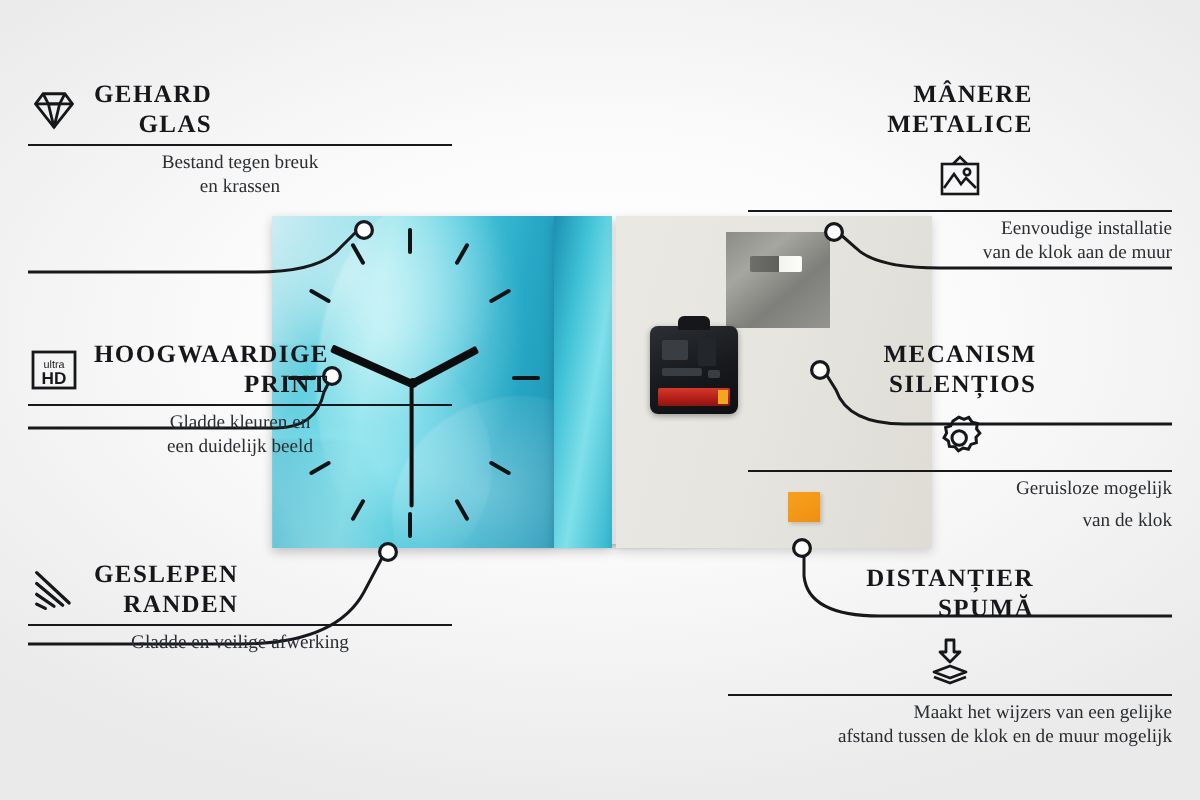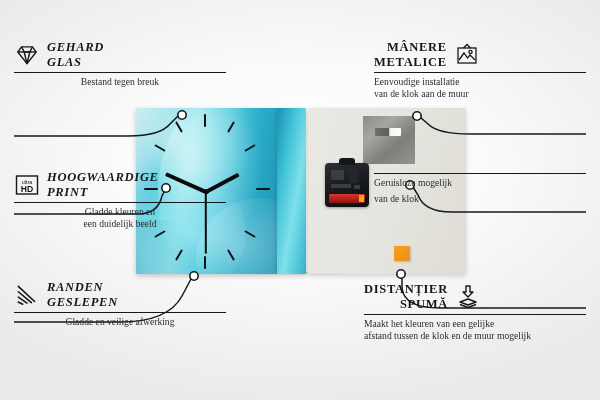--- a/index.html
+++ b/index.html
@@ -12,34 +12,34 @@
     position:relative;width:600px;height:400px;
     background:
       radial-gradient(ellipse 70% 60% at 50% 42%, #ffffff 0%, #fbfbfb 42%, #f2f2f2 72%, #eaeaea 100%);
   }
   
   #wires{position:absolute;left:0;top:0;width:600px;height:400px;}
 
   
   .feat{position:absolute;width:212px;}
   .feat .head{display:flex;align-items:center;gap:7px;}
-  .feat.right .head{flex-direction:row;justify-content:flex-start;}
+  .feat.right .head{flex-direction:column;justify-content:center;}
   .ttl{
     font-size:12.5px;letter-spacing:.7px;color:#15171a;
     line-height:14.5px;text-transform:uppercase;font-weight:700;
   }
-  .feat.left .ttl{text-align:left;font-style:italic;}
+  .feat.left .ttl{text-align:right;}
   .feat.right .ttl{text-align:right;}
   .rule{height:1px;background:#16181b;margin-top:3px;}
   .sub{
     font-size:9.6px;line-height:11.6px;color:#2a2d31;margin-top:3px;
     font-family:"Liberation Serif", serif;
   }
   .feat.left .sub{text-align:center;}
-  .feat.right .sub{}
+  .feat.right .sub{text-align:right;}
   .ico{width:26px;height:26px;flex:0 0 26px;display:block;}
   .ico svg{display:block;width:26px;height:26px;}
 
   
   #product{position:absolute;left:136px;top:108px;width:330px;height:166px;}
   #clockface{
     position:absolute;left:0;top:0;width:141px;height:166px;overflow:hidden;
     background:
       linear-gradient(118deg, rgba(255,255,255,.55) 0%, rgba(255,255,255,0) 26%),
       linear-gradient(64deg,  rgba(255,255,255,.40) 8%, rgba(255,255,255,0) 30%),
@@ -185,20 +185,21 @@
         </g>
           </svg>
       </span>
       <div>
         <div class="ttl">GEHARD</div>
         <div class="ttl">GLAS</div>
       </div>
     </div>
     <div class="rule"></div>
     <div class="sub">Bestand tegen breuk</div>
+    <div class="sub" style="margin-top:0">en krassen</div>
   </div>
 
   <div class="feat left" style="left:14px;top:170px;">
     <div class="head">
       <span class="ico">
         <svg viewBox="0 0 26 26">
           <rect x="2.5" y="4" width="21" height="18" fill="none" stroke="#15171a" stroke-width="1.4"></rect>
           <text x="13" y="12" text-anchor="middle" font-family="Liberation Sans, sans-serif" font-size="5.4" fill="#15171a">ultra</text>
           <text x="13" y="20" text-anchor="middle" font-family="Liberation Sans, sans-serif" font-size="8.6" font-weight="bold" fill="#15171a">HD</text>
         </svg>
@@ -219,22 +220,22 @@
         <svg viewBox="0 0 24 24">
             <g stroke="#15171a" stroke-width="1.5" fill="none" stroke-linecap="round">
           <path d="M4 4 L19 18"></path>
               <path d="M4 9 L16 19"></path>
               <path d="M4 14 L12 19.5"></path>
               <path d="M4 18.5 L8 20.5"></path>
         </g>
           </svg>
       </span>
       <div>
+        <div class="ttl">GESLEPEN</div>
         <div class="ttl">RANDEN</div>
-        <div class="ttl">GESLEPEN</div>
       </div>
     </div>
     <div class="rule"></div>
     <div class="sub">Gladde en veilige afwerking</div>
   </div>
 
   <div class="feat right" style="left:374px;top:40px;">
     <div class="head">
       <div>
         <div class="ttl">MÂNERE</div>
@@ -250,20 +251,34 @@
         </g>
           </svg>
       </span>
     </div>
     <div class="rule"></div>
     <div class="sub">Eenvoudige installatie</div>
     <div class="sub" style="margin-top:0">van de klok aan de muur</div>
   </div>
 
   <div class="feat right" style="left:374px;top:170px;">
+    <div class="head">
+      <div>
+        <div class="ttl">MECANISM</div>
+        <div class="ttl">SILENȚIOS</div>
+      </div>
+      <span class="ico">
+        <svg viewBox="0 0 26 26">
+            <g fill="none" stroke="#15171a" stroke-width="1.5">
+          <path d="M13 2.6 l2.6 1.1 2.4 -1 1.6 2.4 2.6 .6 -.3 2.8 1.6 2.1 -1.9 2 .2 2.7 -2.7 .9 -1.3 2.4 -2.6 -.6 -2.4 1.4 -1.8 -2 -2.7 -.2 -.5 -2.7 -2.2 -1.6 1.3 -2.4 -.5 -2.7 2.6 -.9 1.1 -2.4 z" transform="translate(-.6,0)"></path>
+          <circle cx="12.6" cy="13" r="3.6"></circle>
+        </g>
+          </svg>
+      </span>
+    </div>
     <div class="rule"></div>
     <div class="sub">Geruisloze mogelijk</div>
     <div class="sub" style="margin-top:4px">van de klok</div>
   </div>
 
   <div class="feat right" style="left:364px;top:282px;width:222px;">
     <div class="head">
       <div>
         <div class="ttl">DISTANȚIER</div>
         <div class="ttl">SPUMĂ</div>
@@ -272,17 +287,17 @@
         <svg viewBox="0 0 26 26">
             <g fill="none" stroke="#15171a" stroke-width="1.4" stroke-linejoin="round">
           <path d="M11 2 h4 v6 h3 l-5 5 -5 -5 h3 z"></path>
           <path d="M13 15 l8 3 -8 3 -8 -3 z"></path>
           <path d="M5 20.5 l8 3 8 -3"></path>
         </g>
           </svg>
       </span>
     </div>
     <div class="rule"></div>
-    <div class="sub">Maakt het kleuren van een gelijke</div>
+    <div class="sub">Maakt het wijzers van een gelijke</div>
     <div class="sub" style="margin-top:0">afstand tussen de klok en de muur mogelijk</div>
   </div>
 
 </div>
 
 </body></html>

